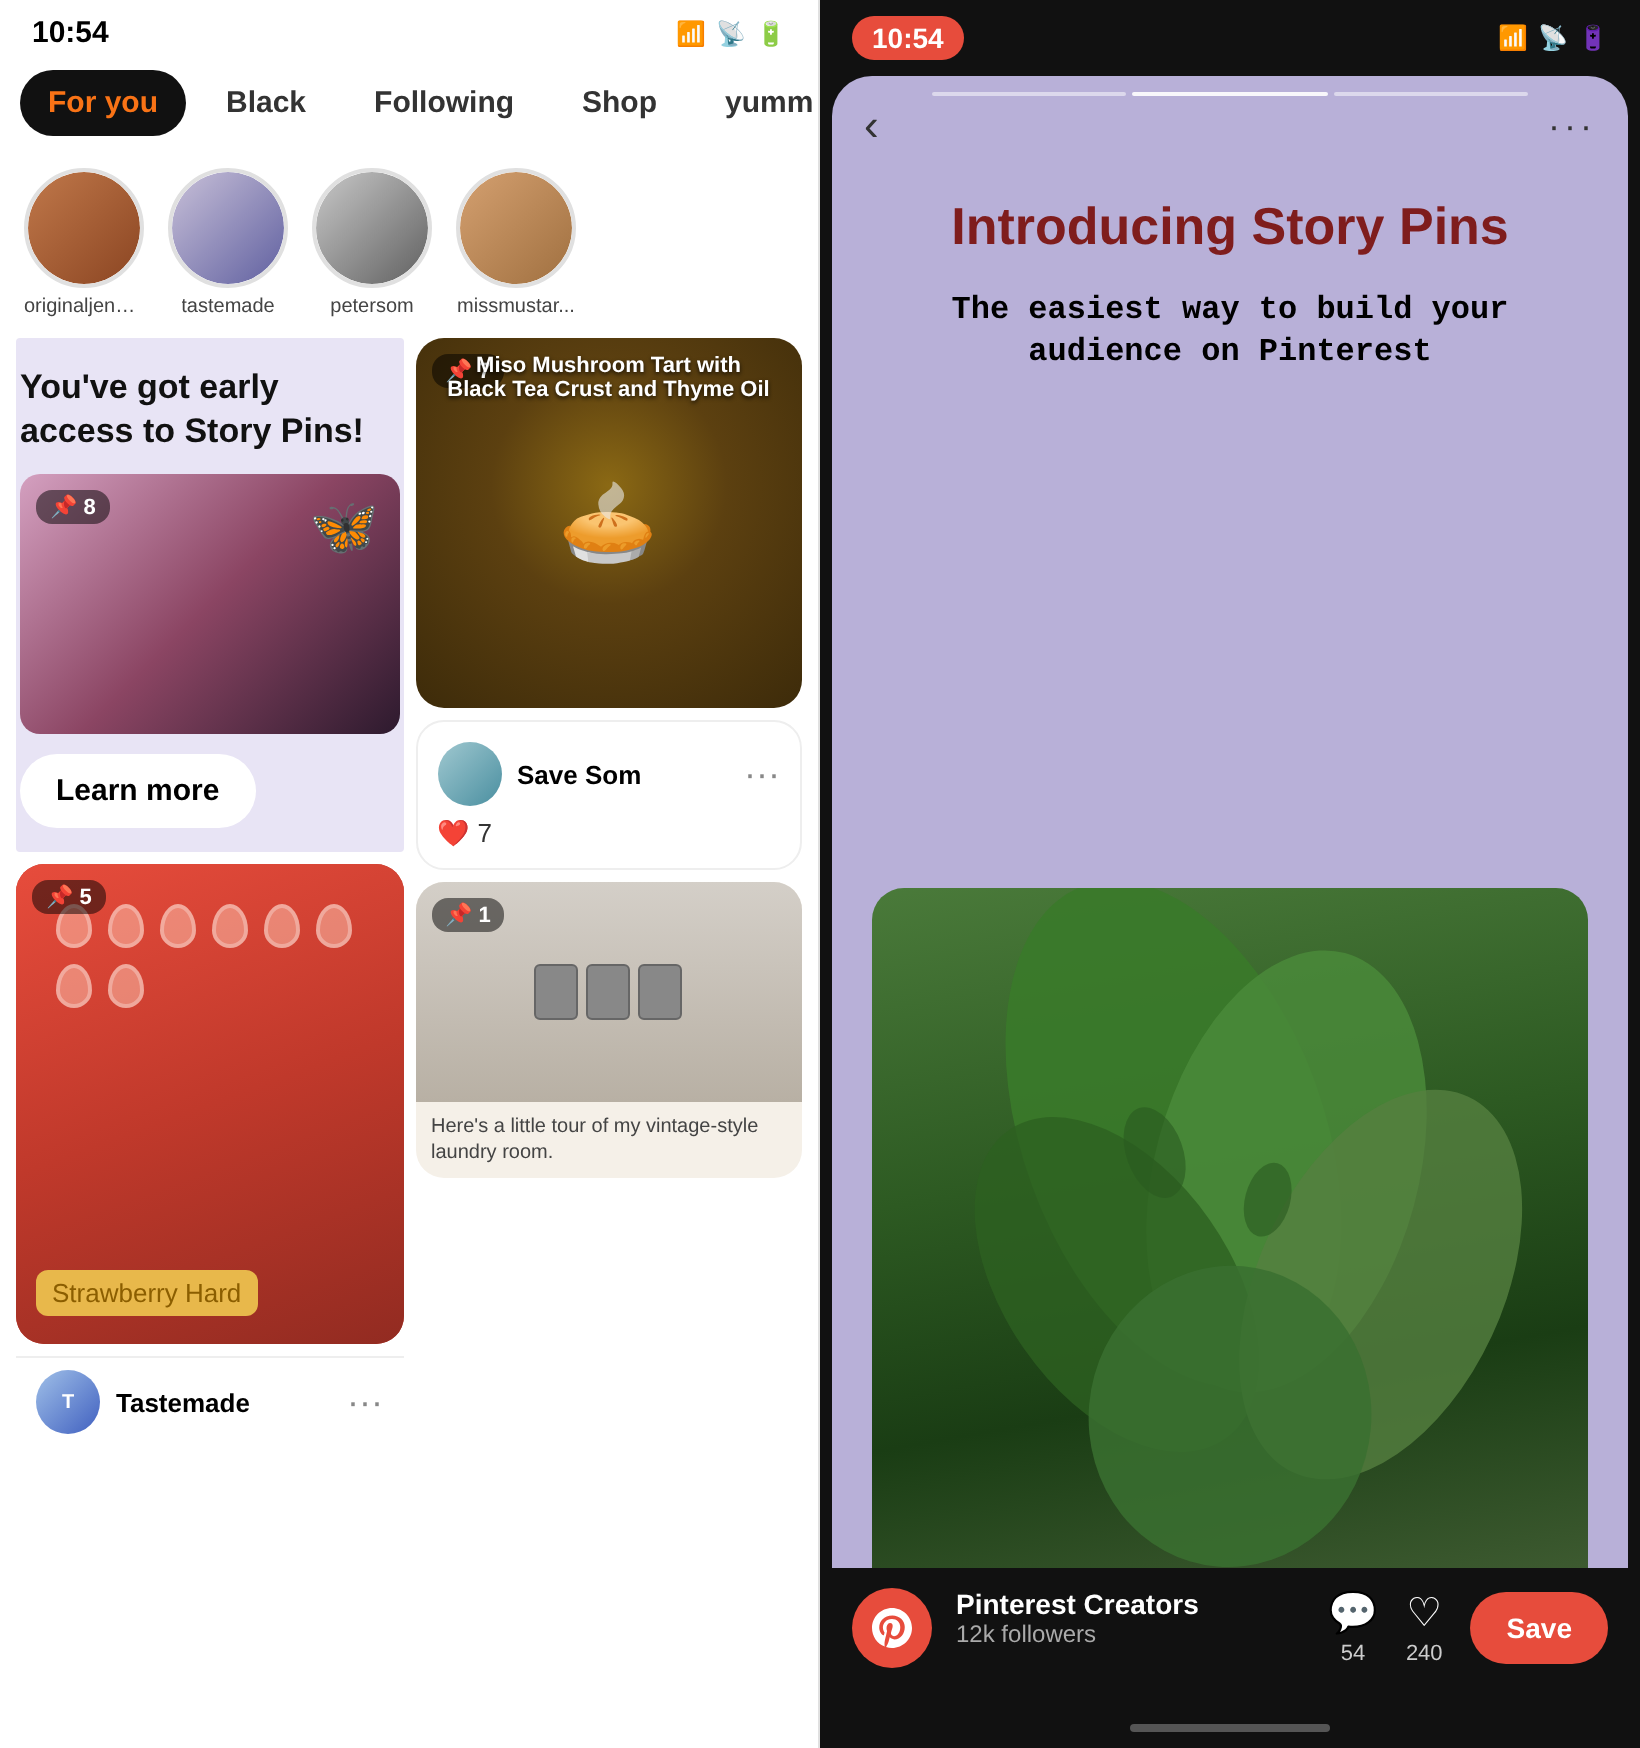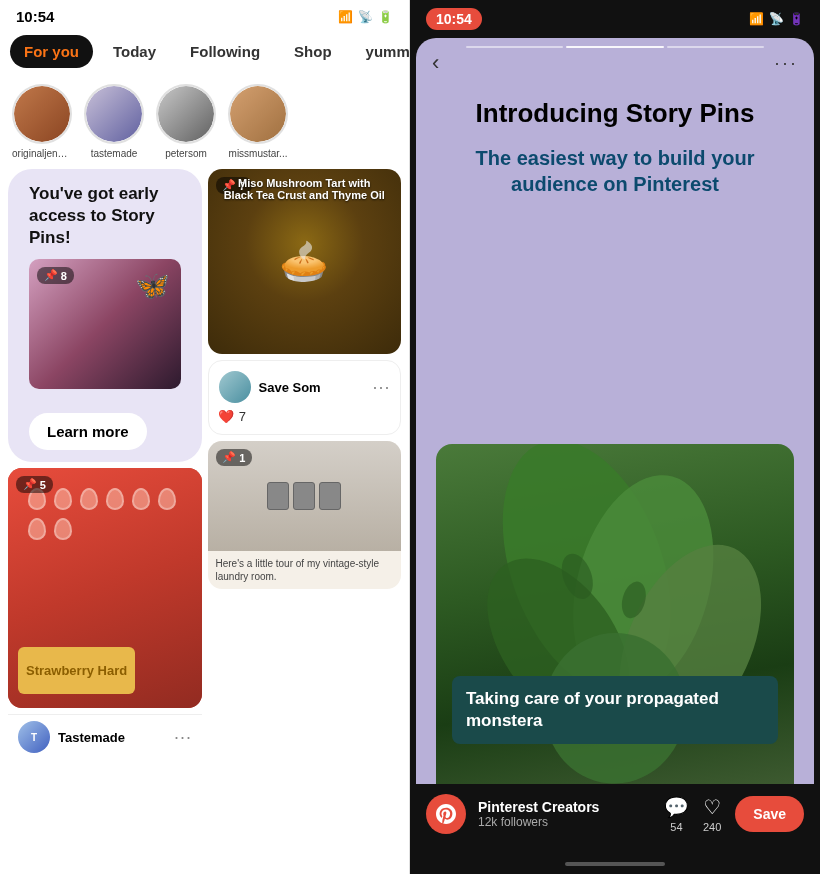--- a/index.html
+++ b/index.html
@@ -110,22 +110,22 @@
     .feed-col {
       display: flex;
       flex-direction: column;
       gap: 6px;
       flex: 1;
     }
 
     
     .promo-card {
       background: #e8e4f5;
-      border-radius: 24px;
-      padding: 14px 21px 12px;
+      border-radius: 2px;
+      padding: 14px 2px 12px;
       position: relative;
       min-height: 200px;
       overflow: hidden;
     }
     .promo-title {
       font-size: 17px;
       font-weight: 700;
       color: #111;
       line-height: 1.3;
       margin-bottom: 10px;
@@ -146,21 +146,21 @@
       justify-content: center;
     }
     .learn-more-btn {
       background: #fff;
       border: none;
       border-radius: 24px;
       padding: 10px 18px;
       font-size: 15px;
       font-weight: 700;
       cursor: pointer;
-      margin-top: 24px;
+      margin-top: 10px;
       display: inline-block;
     }
     .pin-overlay-badge {
       position: absolute;
       top: 8px;
       left: 8px;
       background: rgba(0,0,0,0.5);
       color: white;
       font-size: 11px;
       font-weight: 700;
@@ -211,23 +211,23 @@
       background: linear-gradient(160deg, #e74c3c 0%, #c0392b 50%, #922b21 100%);
       position: relative;
     }
     .strawberry-label {
       position: absolute;
       bottom: 14px;
       left: 10px;
       background: #e8b84b;
       color: #8b5e00;
       font-size: 13px;
-      font-weight: 700;
+      font-weight: 400;
       border-radius: 6px;
-      padding: 16px 8px;
+      padding: 4px 8px;
     }
     .water-drops {
       position: absolute;
       top: 0; left: 0; right: 0; bottom: 0;
       display: flex;
       flex-wrap: wrap;
       gap: 8px;
       padding: 20px;
       align-content: flex-start;
     }
@@ -424,29 +424,30 @@
 
     .story-intro-text {
       position: absolute;
       top: 60px;
       left: 20px; right: 20px;
       text-align: center;
     }
     .story-intro-title {
       font-size: 26px;
       font-weight: 700;
-      color: #000000;
+      color: #7f1d1d;
       line-height: 1.2;
       margin-bottom: 16px;
     }
     .story-intro-subtitle {
-      font-size: 20px;
+      font-size: 16px;
       font-weight: 600;
-      color: #0c4a6e;
+      color: #000000;
       line-height: 1.3;
+      font-family: Liberation Mono, monospace;
     }
 
     .story-pin-img {
       position: absolute;
       bottom: 0;
       left: 20px;
       right: 20px;
       height: 340px;
       border-radius: 16px 16px 0 0;
       overflow: hidden;
@@ -472,21 +473,21 @@
       padding: 12px 14px;
       border-radius: 8px;
       line-height: 1.3;
     }
 
     
     .story-bottom {
       background: #111;
       padding: 10px 16px 20px;
       display: flex;
-      align-items: center;
+      align-items: flex-start;
       gap: 12px;
     }
     .pinterest-logo {
       width: 40px;
       height: 40px;
       background: #e74c3c;
       border-radius: 50%;
       display: flex;
       align-items: center;
       justify-content: center;
@@ -560,21 +561,21 @@
     <span class="time">10:54</span>
     <div class="status-icons">
       <span style="font-size:12px;">📶</span>
       <span style="font-size:12px;">📡</span>
       <span style="font-size:12px;">🔋</span>
     </div>
   </div>
 
   <div class="nav-tabs">
     <div class="nav-tab active">For you</div>
-    <div class="nav-tab inactive">Today</div>
+    <div class="nav-tab inactive">Black</div>
     <div class="nav-tab inactive">Following</div>
     <div class="nav-tab inactive">Shop</div>
     <div class="nav-tab inactive">yumm</div>
   </div>
 
   <div class="stories-row">
     <div class="story-item">
       <div class="story-avatar">
         <div class="avatar-circle av1"></div>
       </div>
@@ -724,21 +725,20 @@
         <svg width="100%" height="100%" viewBox="0 0 380 340" style="position:absolute;top:0;left:0;">
           <ellipse cx="160" cy="120" rx="80" ry="140" fill="#3a7a2a" transform="rotate(-20,160,120)" opacity="0.9"></ellipse>
           <ellipse cx="220" cy="140" rx="70" ry="120" fill="#4a8a3a" transform="rotate(15,220,140)" opacity="0.85"></ellipse>
           <ellipse cx="130" cy="200" rx="60" ry="100" fill="#2d6020" transform="rotate(-35,130,200)" opacity="0.8"></ellipse>
           <ellipse cx="270" cy="200" rx="65" ry="110" fill="#558040" transform="rotate(25,270,200)" opacity="0.8"></ellipse>
           <ellipse cx="190" cy="270" rx="75" ry="80" fill="#3a7030" transform="rotate(5,190,270)" opacity="0.85"></ellipse>
 
           <ellipse cx="150" cy="130" rx="15" ry="25" fill="#2a5a20" transform="rotate(-20,150,130)" opacity="0.6"></ellipse>
           <ellipse cx="210" cy="155" rx="12" ry="20" fill="#2a5a20" transform="rotate(15,210,155)" opacity="0.6"></ellipse>
         </svg>
-        <div class="monstera-caption">Taking care of your propagated monstera</div>
       </div>
     </div>
 
   </div>
 
   <div class="story-bottom">
     <div class="pinterest-logo">
       <svg width="20" height="20" viewBox="0 0 24 24" fill="white">
         <path d="M12 0C5.373 0 0 5.373 0 12c0 5.084 3.163 9.426 7.627 11.174-.105-.949-.2-2.405.042-3.441.218-.937 1.407-5.965 1.407-5.965s-.359-.719-.359-1.782c0-1.668.967-2.914 2.171-2.914 1.023 0 1.518.769 1.518 1.69 0 1.029-.655 2.568-.994 3.995-.283 1.194.599 2.169 1.777 2.169 2.133 0 3.772-2.249 3.772-5.495 0-2.873-2.064-4.882-5.012-4.882-3.414 0-5.418 2.561-5.418 5.207 0 1.031.397 2.138.893 2.738a.36.36 0 0 1 .083.345l-.333 1.36c-.053.22-.174.267-.402.161-1.499-.698-2.436-2.889-2.436-4.649 0-3.785 2.75-7.262 7.929-7.262 4.163 0 7.398 2.967 7.398 6.931 0 4.136-2.607 7.464-6.227 7.464-1.216 0-2.359-.632-2.75-1.378l-.748 2.853c-.271 1.043-1.002 2.35-1.492 3.146C9.57 23.812 10.763 24 12 24c6.627 0 12-5.373 12-12S18.627 0 12 0z"></path>
       </svg>

